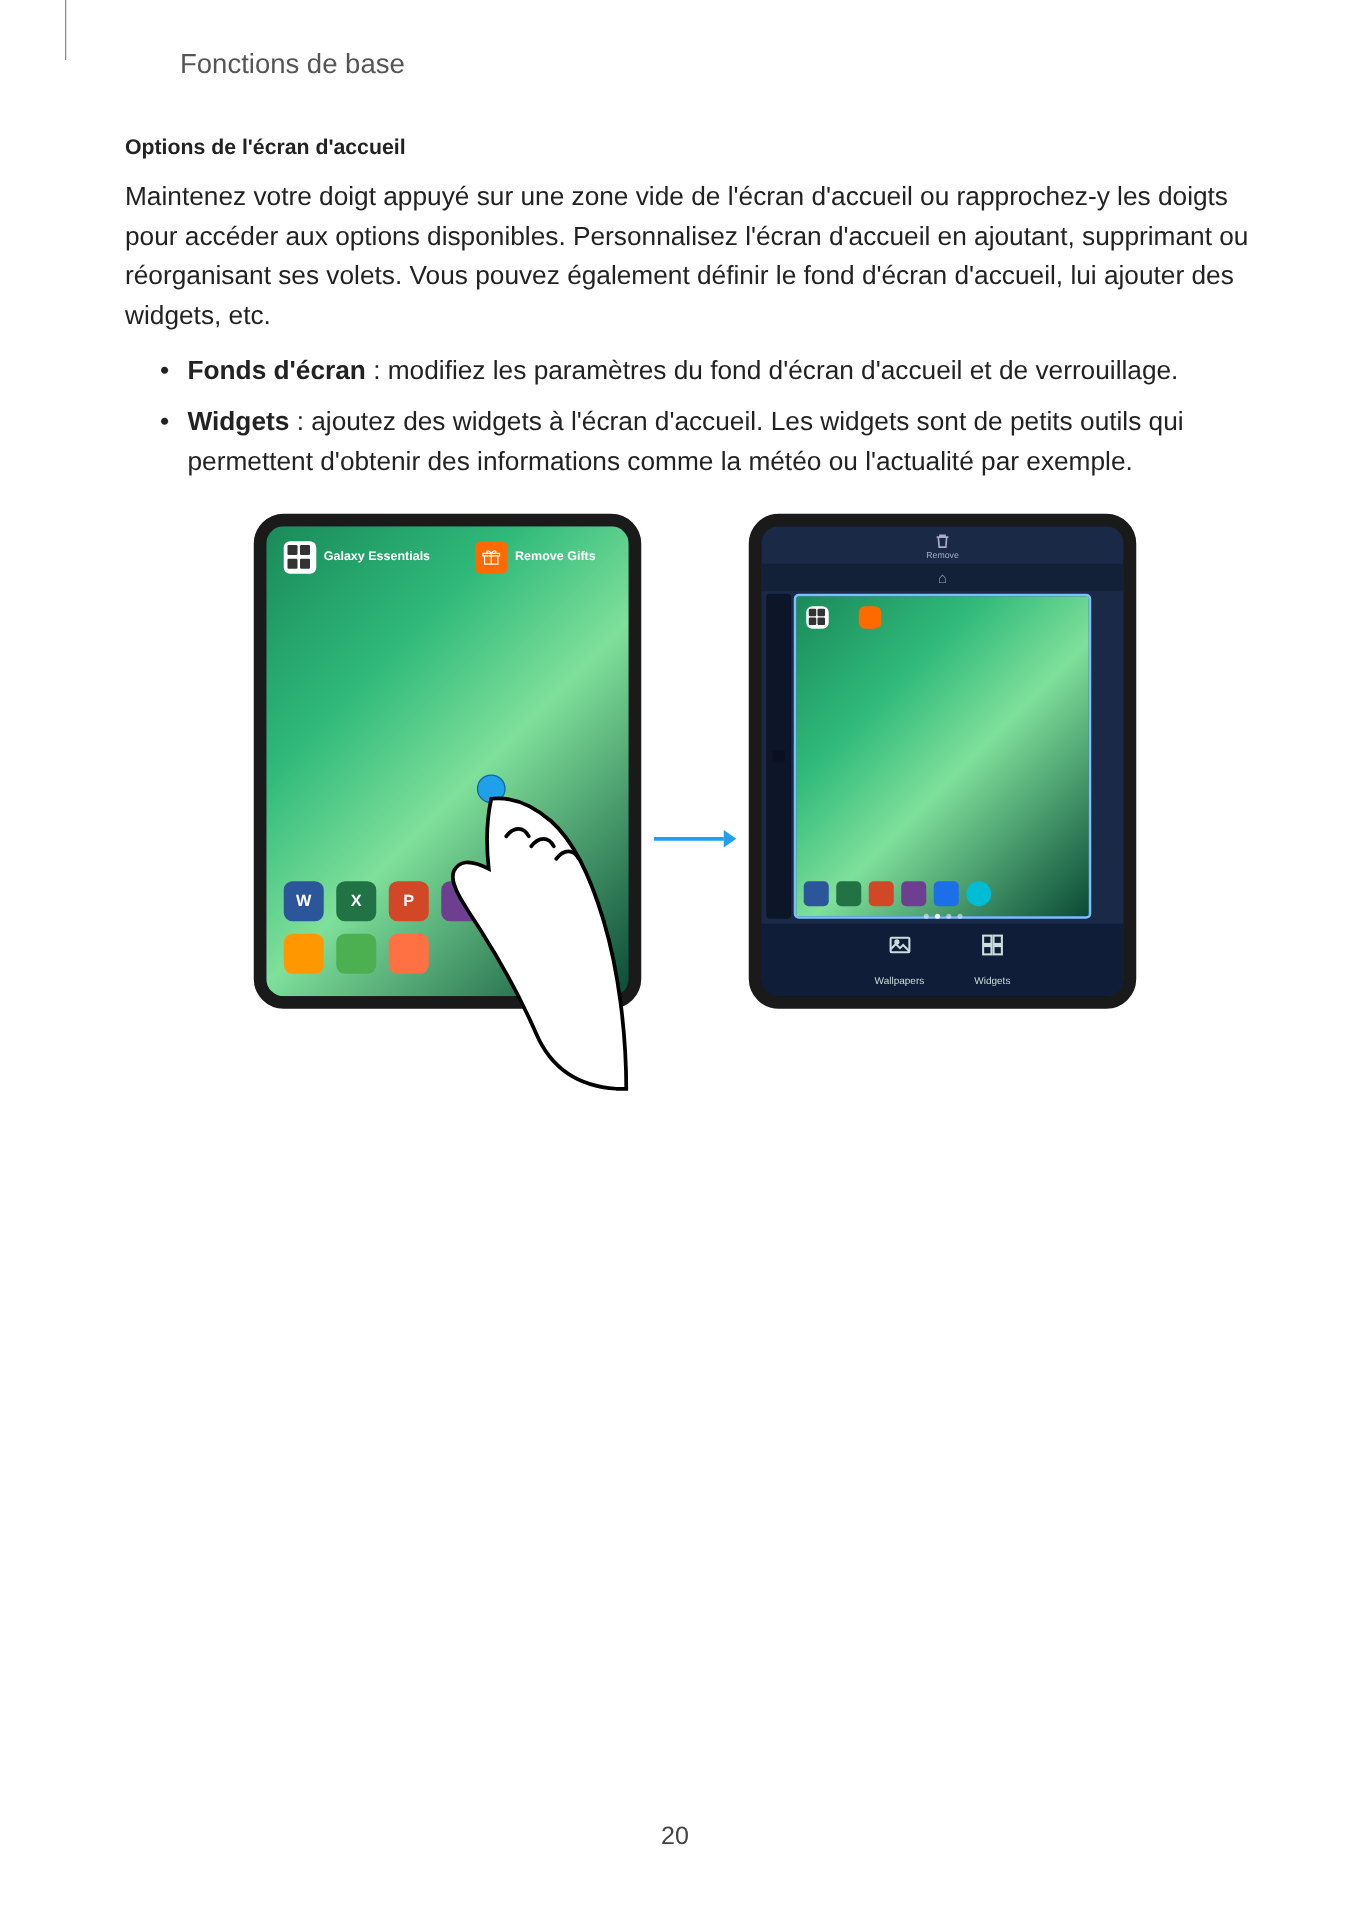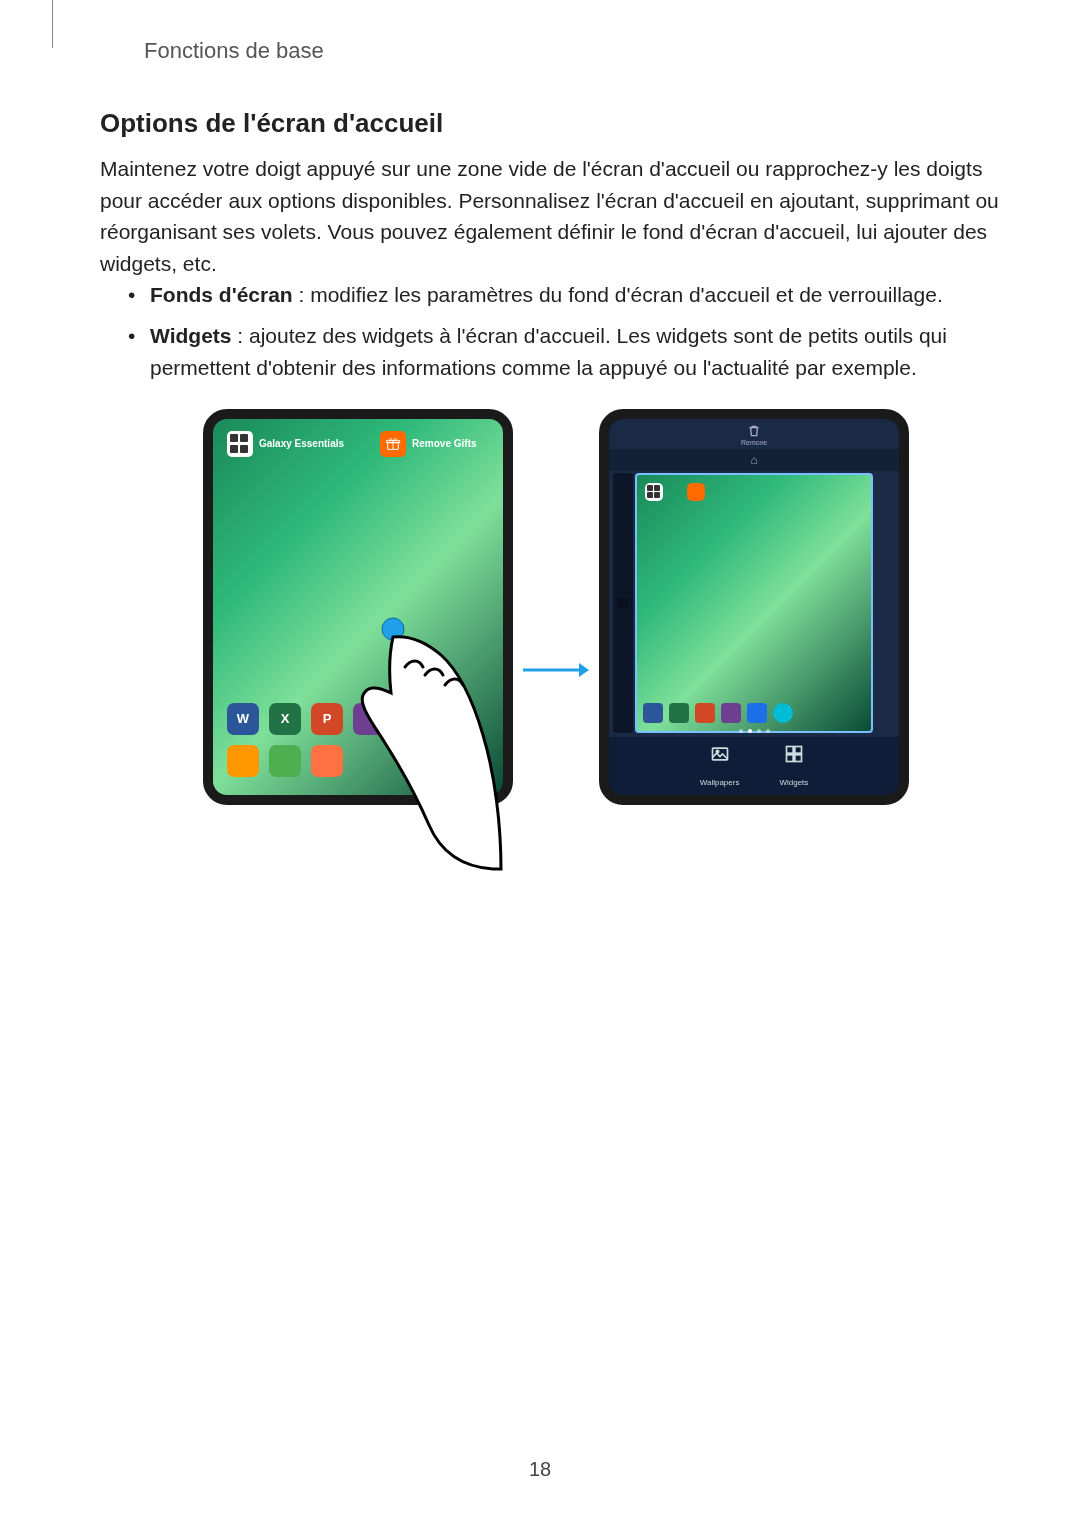--- a/index.html
+++ b/index.html
@@ -23,33 +23,33 @@
       padding: 38px 68px 0 100px;
     }
     .section-header {
       font-size: 22px;
       font-weight: 400;
       color: #555;
       margin-bottom: 44px;
       margin-left: 44px;
     }
     .title {
-      font-size: 26px;
+      font-size: 17px;
       font-weight: 700;
       color: #222;
       margin-bottom: 14px;
     }
     .para {
       font-size: 21px;
       line-height: 1.5;
       color: #222;
     }
     .bullet-list {
       list-style: none;
-      margin-top: 0;
+      margin-top: 13px;
       margin-bottom: 24px;
     }
     .bullet-item {
       font-size: 21px;
       line-height: 1.55;
       color: #222;
       position: relative;
       padding-left: 50px;
       margin-bottom: 8px;
     }
@@ -198,21 +198,21 @@
 
   <h2 class="title">Options de l'écran d'accueil</h2>
 
   <p class="para">Maintenez votre doigt appuyé sur une zone vide de l'écran d'accueil ou rapprochez-y les doigts pour accéder aux options disponibles. Personnalisez l'écran d'accueil en ajoutant, supprimant ou réorganisant ses volets. Vous pouvez également définir le fond d'écran d'accueil, lui ajouter des widgets, etc.</p>
 
   <ul class="bullet-list">
     <li class="bullet-item">
       <span class="bold">Fonds d'écran</span><span> : modifiez les paramètres du fond d'écran d'accueil et de verrouillage.</span>
     </li>
     <li class="bullet-item">
-      <span class="bold">Widgets</span><span> : ajoutez des widgets à l'écran d'accueil. Les widgets sont de petits outils qui permettent d'obtenir des informations comme la appuyé ou l'actualité par exemple.</span>
+      <span class="bold">Widgets</span><span> : ajoutez des widgets à l'écran d'accueil. Les widgets sont de petits outils qui permettent d'obtenir des informations comme la météo ou l'actualité par exemple.</span>
     </li>
   </ul>
 
   <div class="figure-area">
 
     <div class="device">
       <div class="home-screen">
         <div class="home-top">
           <div class="chip">
             <div class="chip-icon">
@@ -363,13 +363,13 @@
     </div>
 
     <svg class="hand" viewBox="0 0 160 260">
       <circle cx="48" cy="14" r="11" fill="#1fa0e8" stroke="#0a6aa8" stroke-width="1"></circle>
       <path d="M48 22 C44 40 44 60 46 78 C30 70 22 72 18 80 C14 90 26 106 40 128 C54 150 70 178 84 210 C96 238 118 252 148 254 L156 254 C156 210 150 160 138 120 C128 86 114 56 96 40 C82 28 66 20 48 22 Z" fill="#ffffff" stroke="#000" stroke-width="3"></path>
       <path d="M60 52 C66 44 74 44 78 52 M80 60 C86 52 94 52 98 60 M100 70 C106 62 114 62 118 70" fill="none" stroke="#000" stroke-width="3" stroke-linecap="round"></path>
     </svg>
   </div>
 </div>
 
-<div class="page-num">18</div>
+<div class="page-num">20</div>
 
 </body></html>

